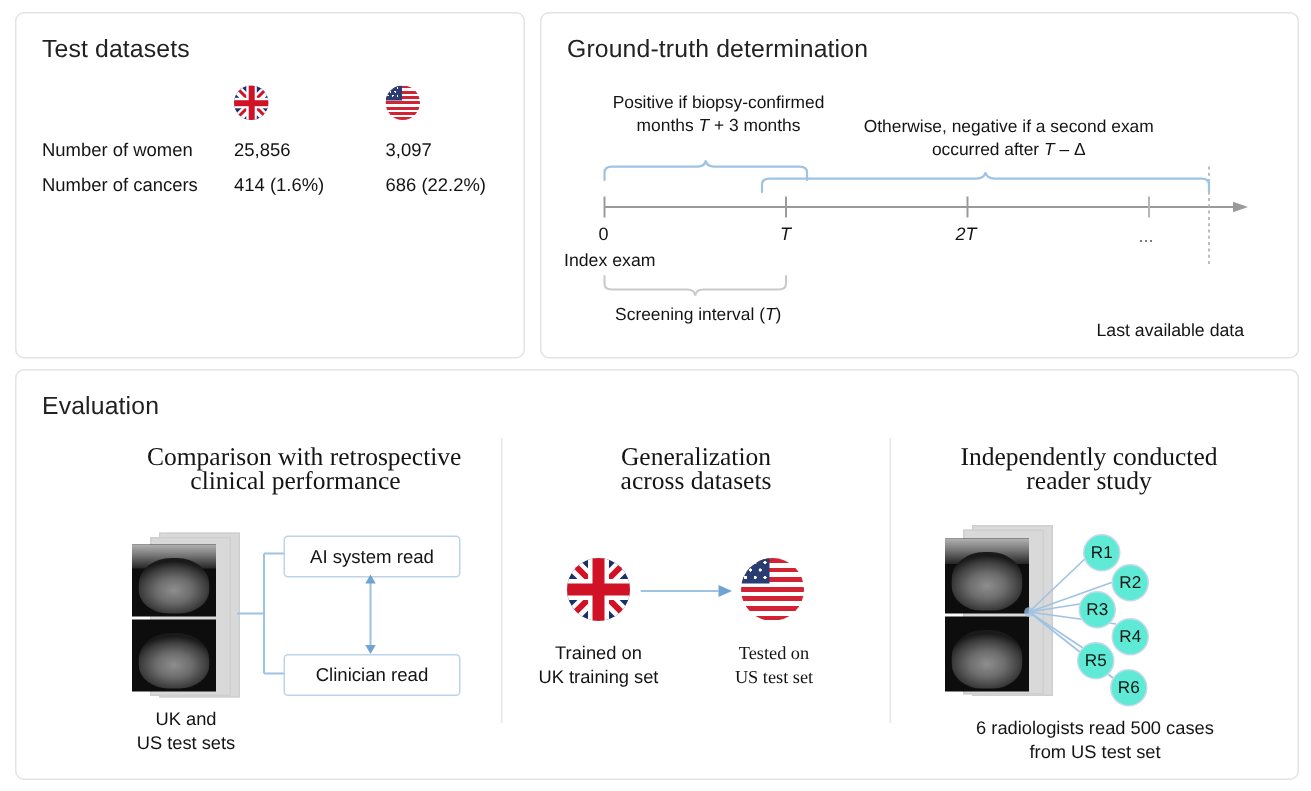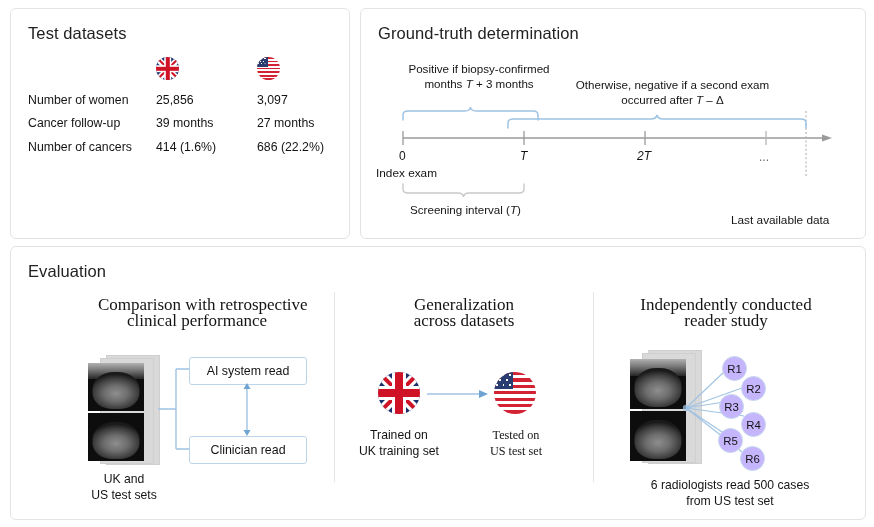--- a/index.html
+++ b/index.html
@@ -81,21 +81,21 @@
   .mimg .breast{
     position:absolute;left:50%;bottom:2px;transform:translateX(-50%);
     width:84%;height:78%;border-radius:46% 46% 42% 42%;
     background:radial-gradient(ellipse 60% 52% at 50% 58%, #8e8e8e 0%, #6d6d6d 42%, #3e3e3e 78%, #1a1a1a 100%);
   }
   .mimg .halo{position:absolute;left:0;right:0;top:0;height:34%;
     background:linear-gradient(to bottom,#cfcfcf 0%,#8a8a8a 45%,#2a2a2a 100%);opacity:.85;}
 
   .rcircle{
     position:absolute;width:23px;height:23px;border-radius:50%;
-    border:1px solid #c6d8ec;background:#c4b5fd;
+    border:1px solid #c6d8ec;background:#5eead4;
     font-size:11.4px;color:#141414;display:flex;align-items:center;justify-content:center;
   }
   .flag-lg{width:42px;height:42px;}
 </style>
 </head>
 <body>
 
 <div class="panel" id="panel-datasets"></div>
 <div class="panel" id="panel-groundtruth"></div>
 <div class="panel" id="panel-evaluation"></div>
@@ -121,25 +121,20 @@
       </span>
     </div>
   </div>
 
   <div class="ds-row">
     <div class="ds-c0">Number of women</div>
     <div class="ds-c1">25,856</div>
     <div class="ds-c2">3,097</div>
   </div>
   <div class="ds-row">
-    <div class="ds-c0">Cancer follow-up</div>
-    <div class="ds-c1">39 months</div>
-    <div class="ds-c2">27 months</div>
-  </div>
-  <div class="ds-row">
     <div class="ds-c0">Number of cancers</div>
     <div class="ds-c1">414 (1.6%)</div>
     <div class="ds-c2">686 (22.2%)</div>
   </div>
 </div>
 
 <svg id="gt-svg" width="504" height="229">
 
   <line x1="43" y1="130" x2="462" y2="130" stroke="#9a9a9a" stroke-width="1.3"></line>
   <polygon points="462,126.5 472,130 462,133.5" fill="#9a9a9a"></polygon>

